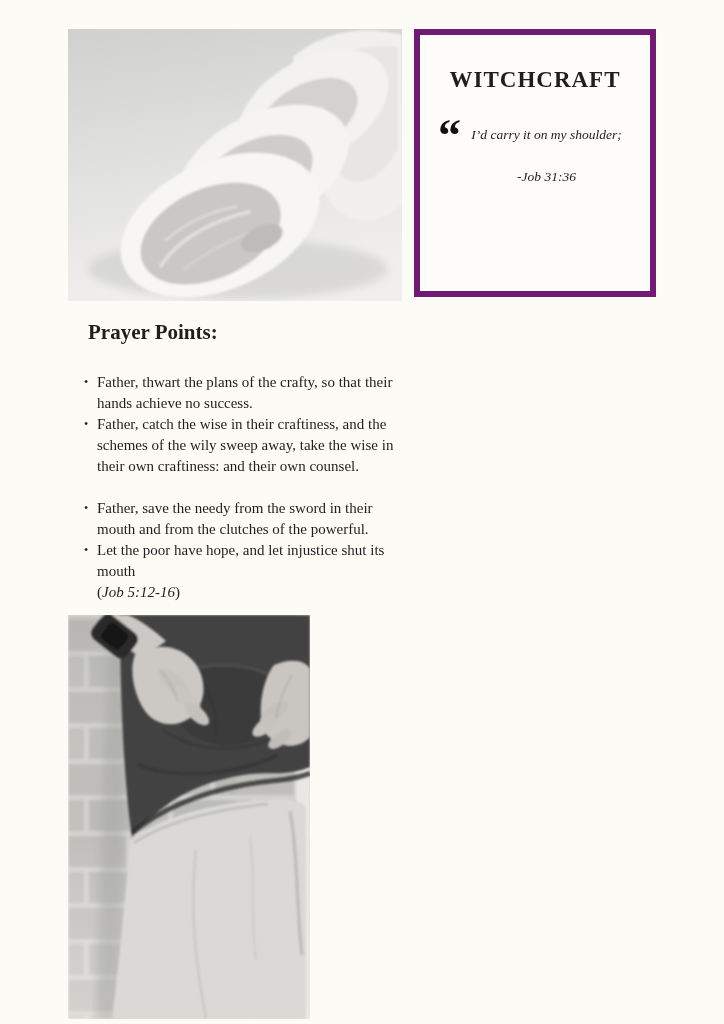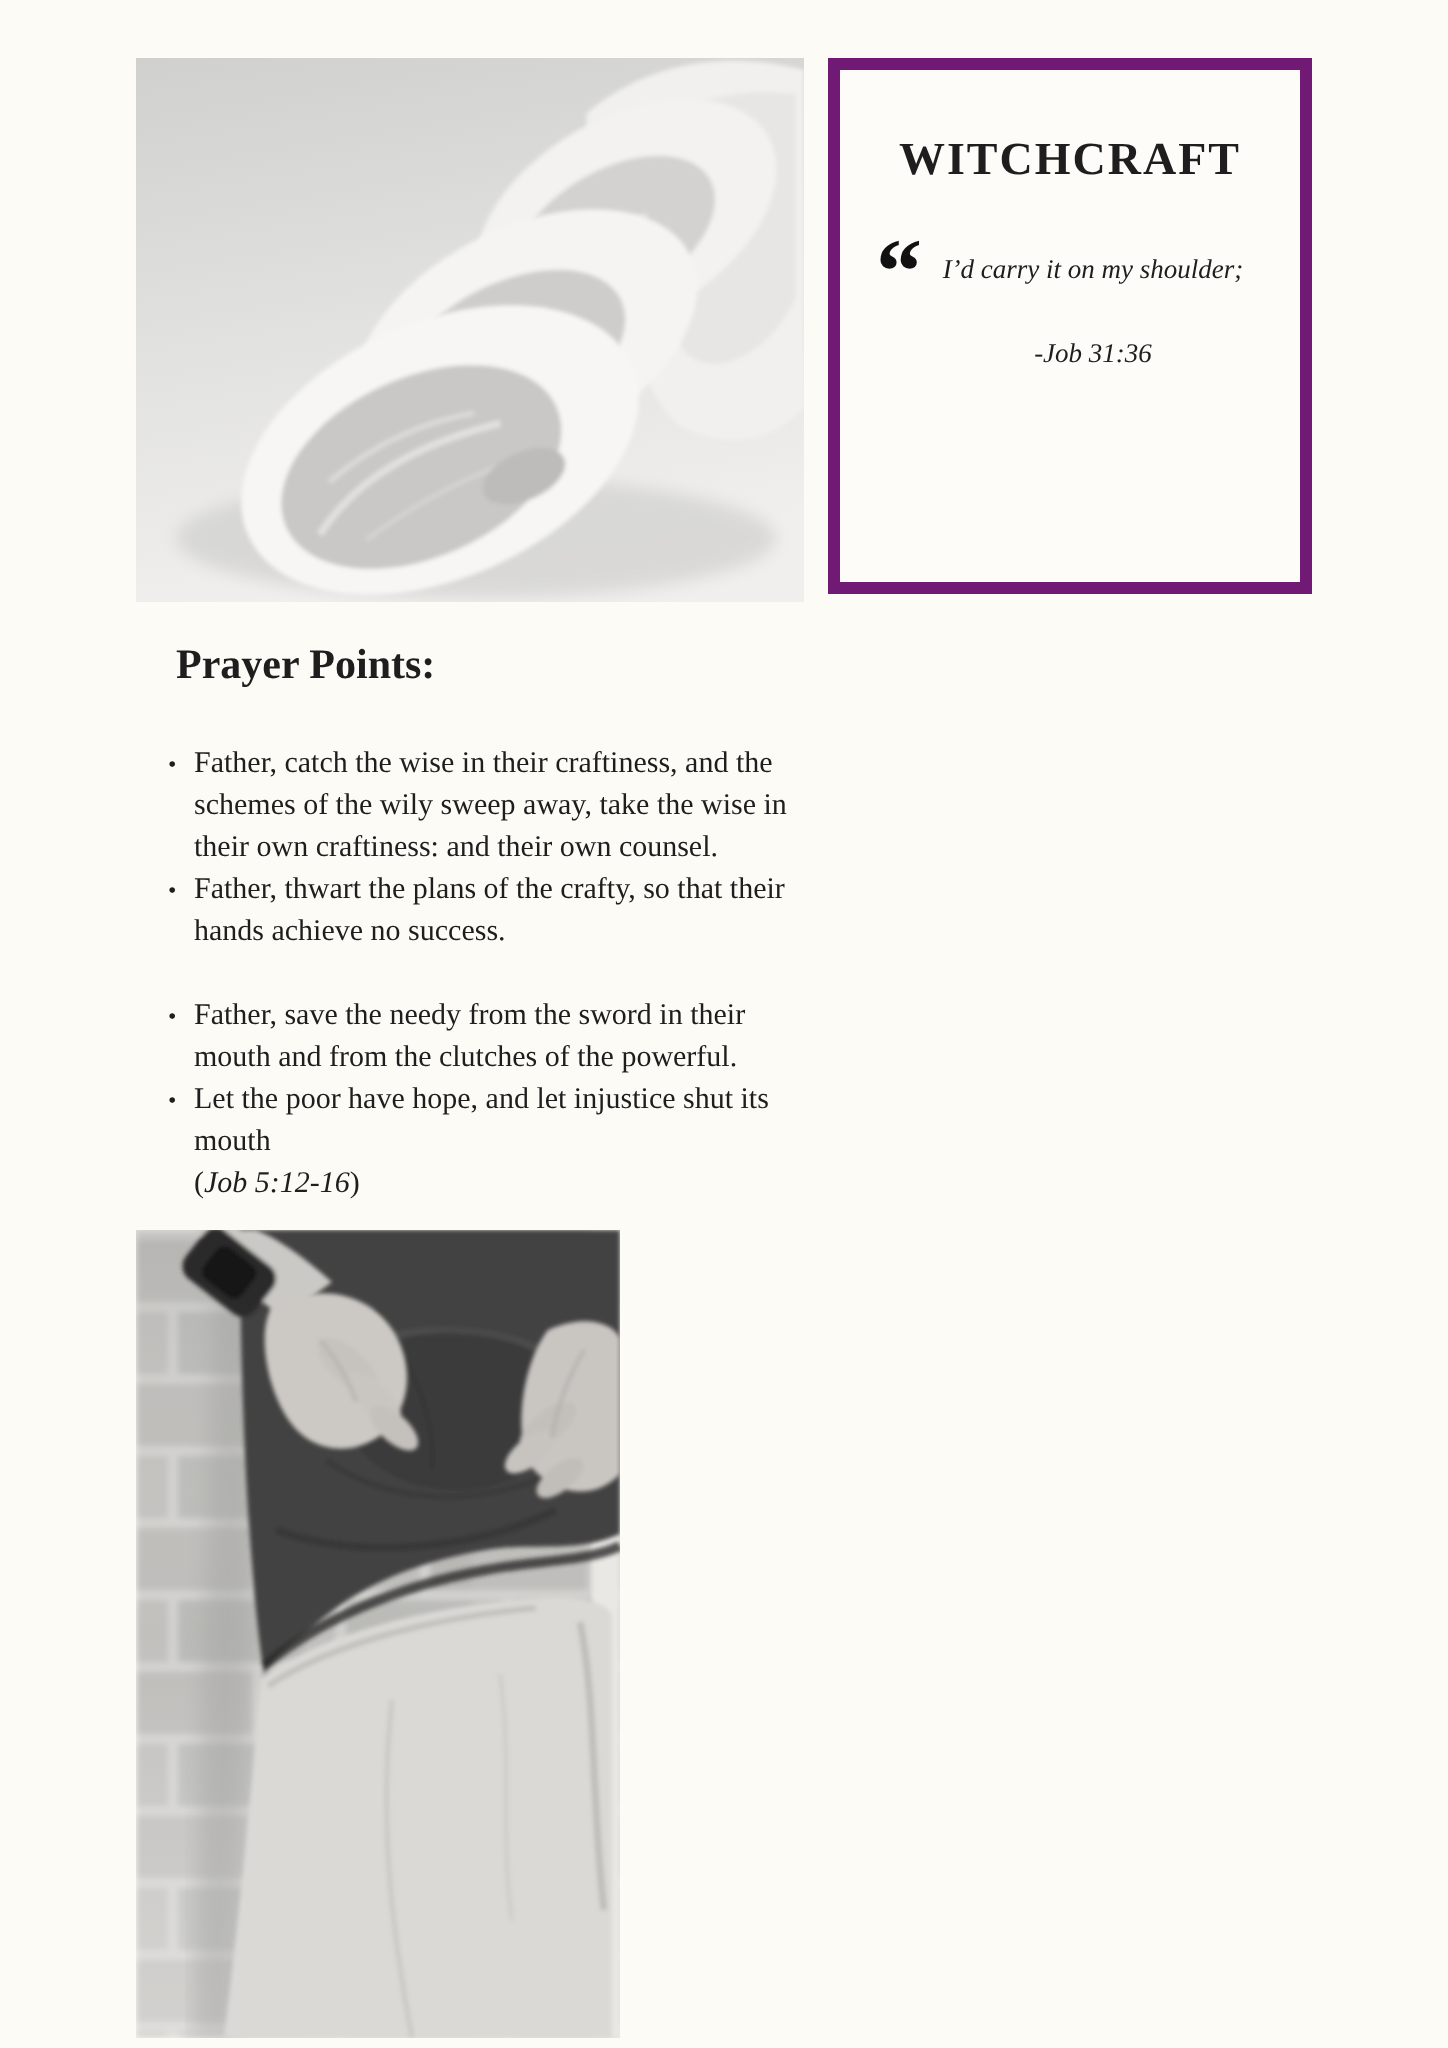--- a/index.html
+++ b/index.html
@@ -188,22 +188,22 @@
           </div>
         </div>
       </div>
     </div>
 
     <div class="main-grid">
       <div class="left-col">
         <h3 class="prayer-heading">Prayer Points:</h3>
 
         <ul class="bullet-list">
+          <li>Father, thwart the plans of the crafty, so that their hands achieve no success.</li>
           <li>Father, catch the wise in their craftiness, and the schemes of the wily sweep away, take the wise in their own craftiness: and their own counsel.</li>
-          <li>Father, thwart the plans of the crafty, so that their hands achieve no success.</li>
         </ul>
 
 
         <ul class="bullet-list second">
           <li>Father, save the needy from the sword in their mouth and from the clutches of the powerful.</li>
           <li><span>Let the poor have hope, and let injustice shut its mouth</span><br>
             <span><span>(</span><span class="ref-italic">Job 5:12-16</span><span>)</span></span>
           </li>
         </ul>
       </div>

